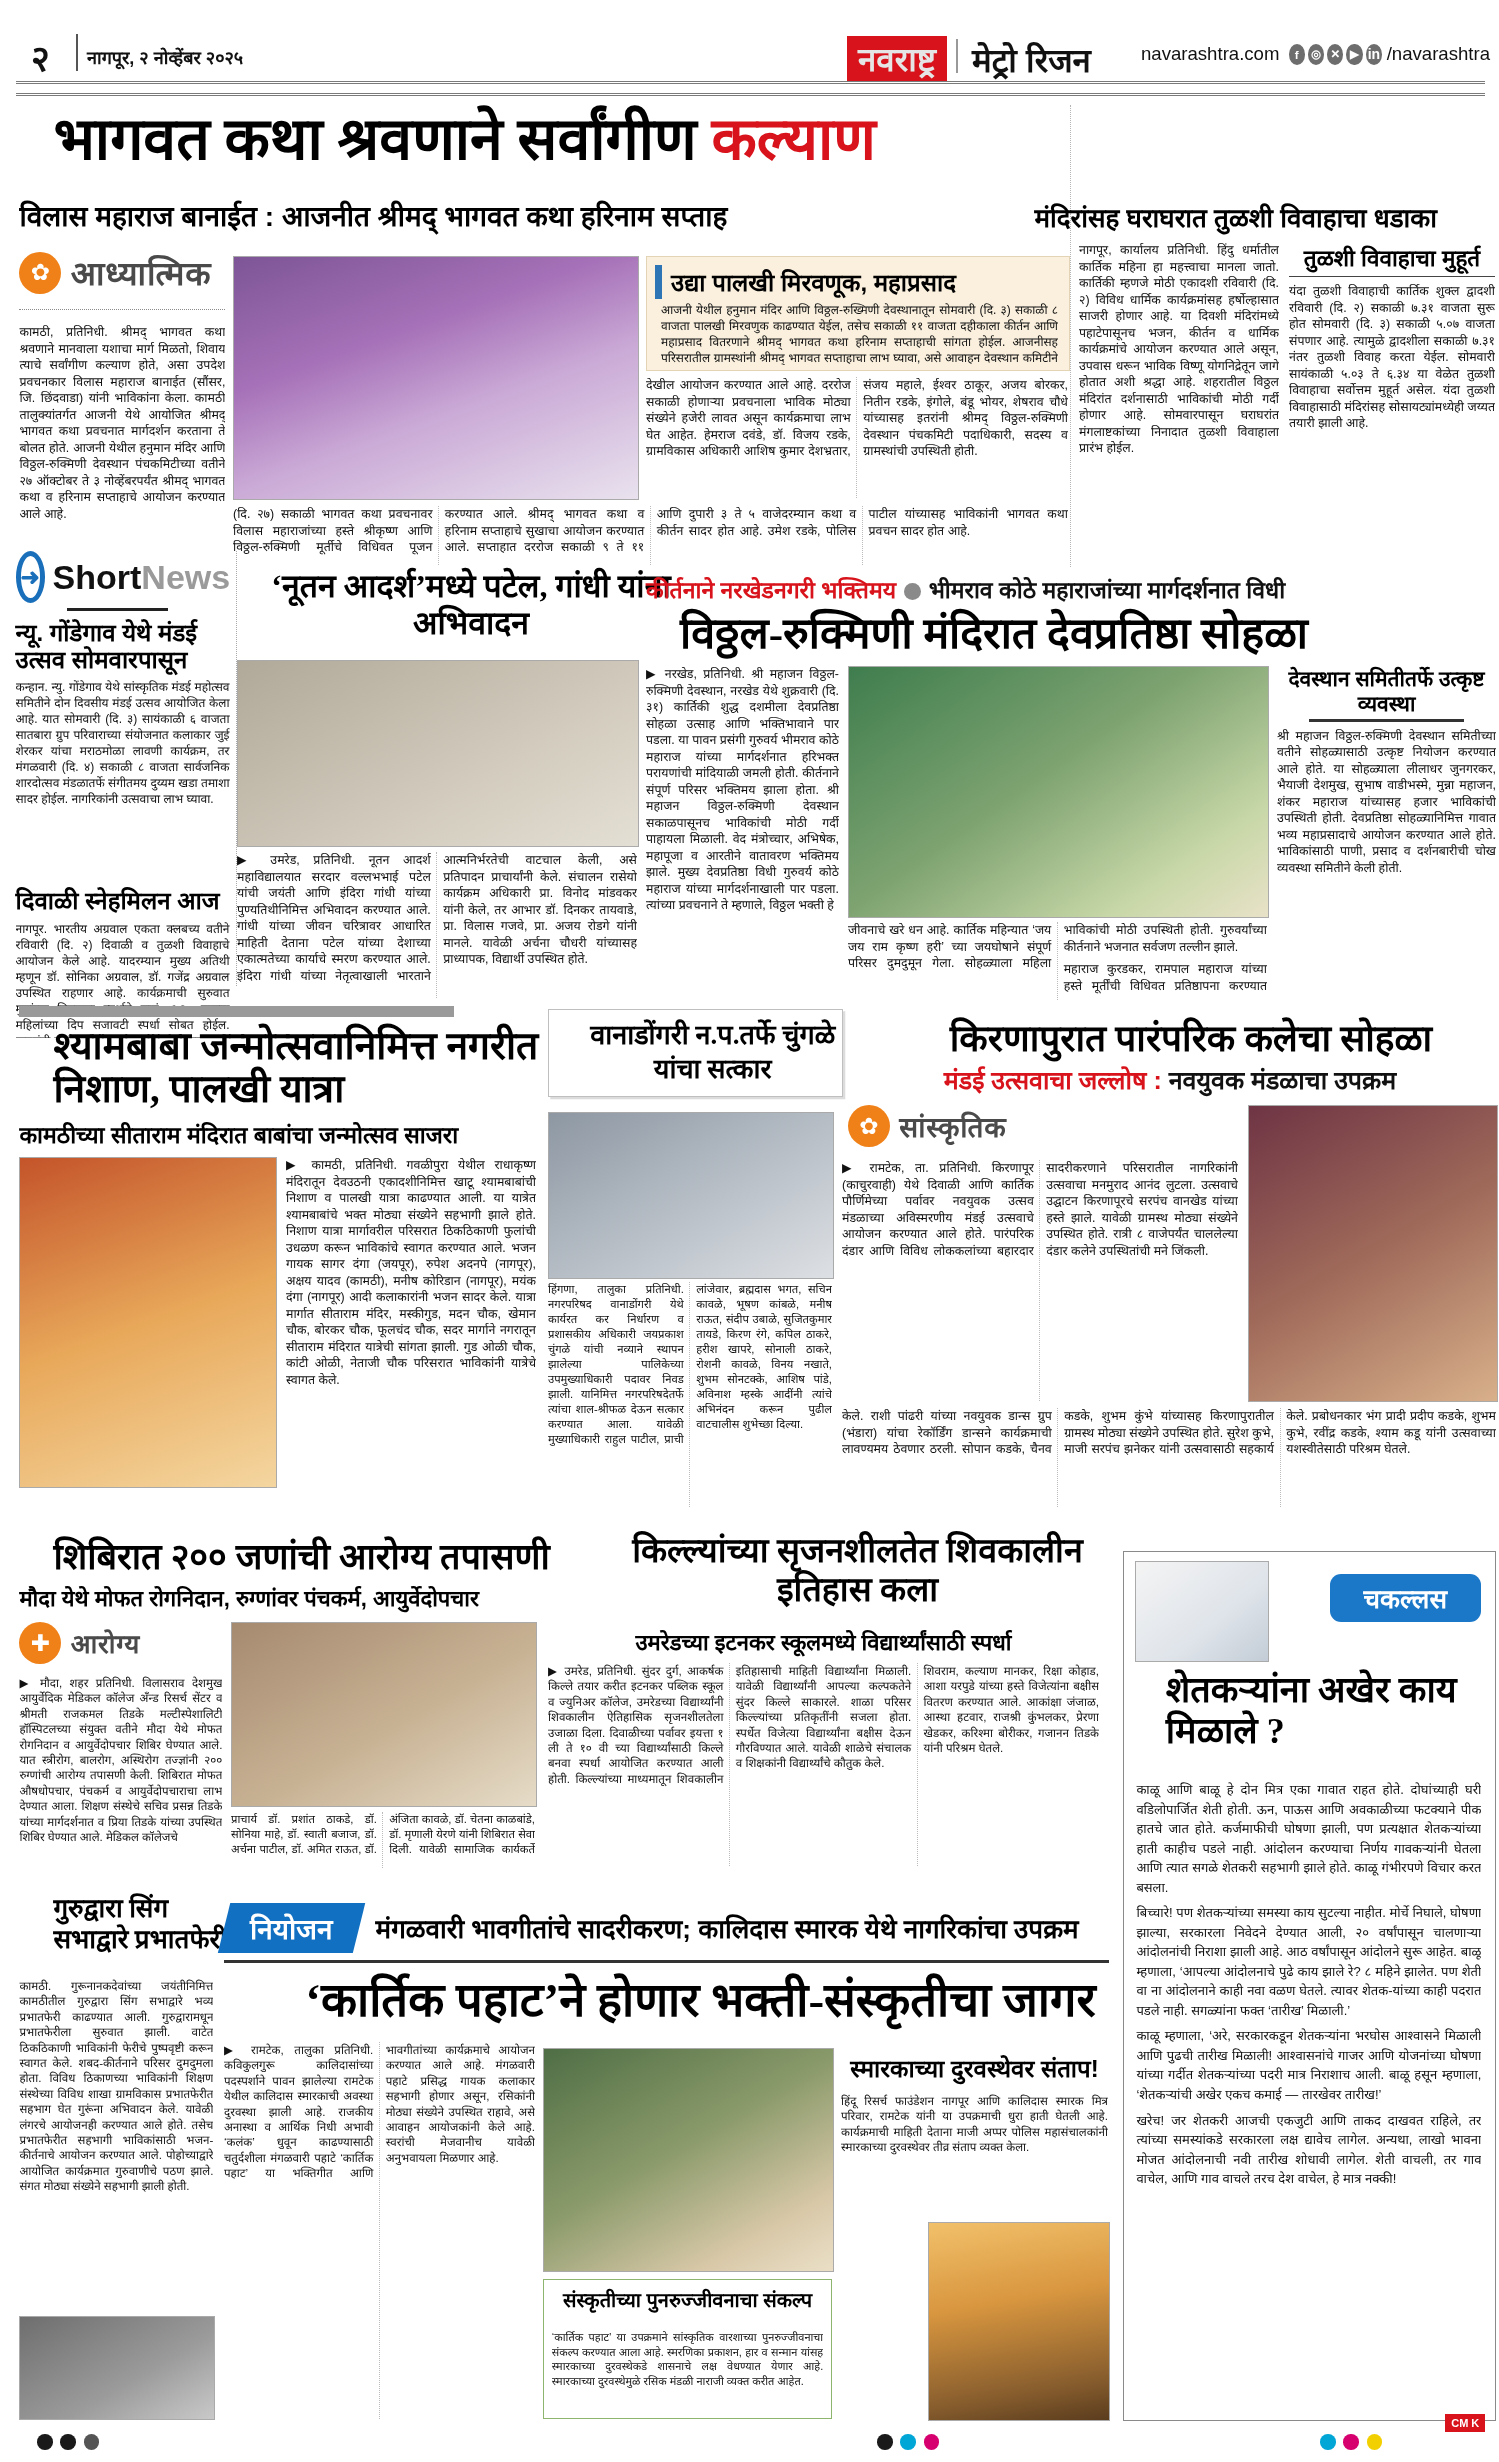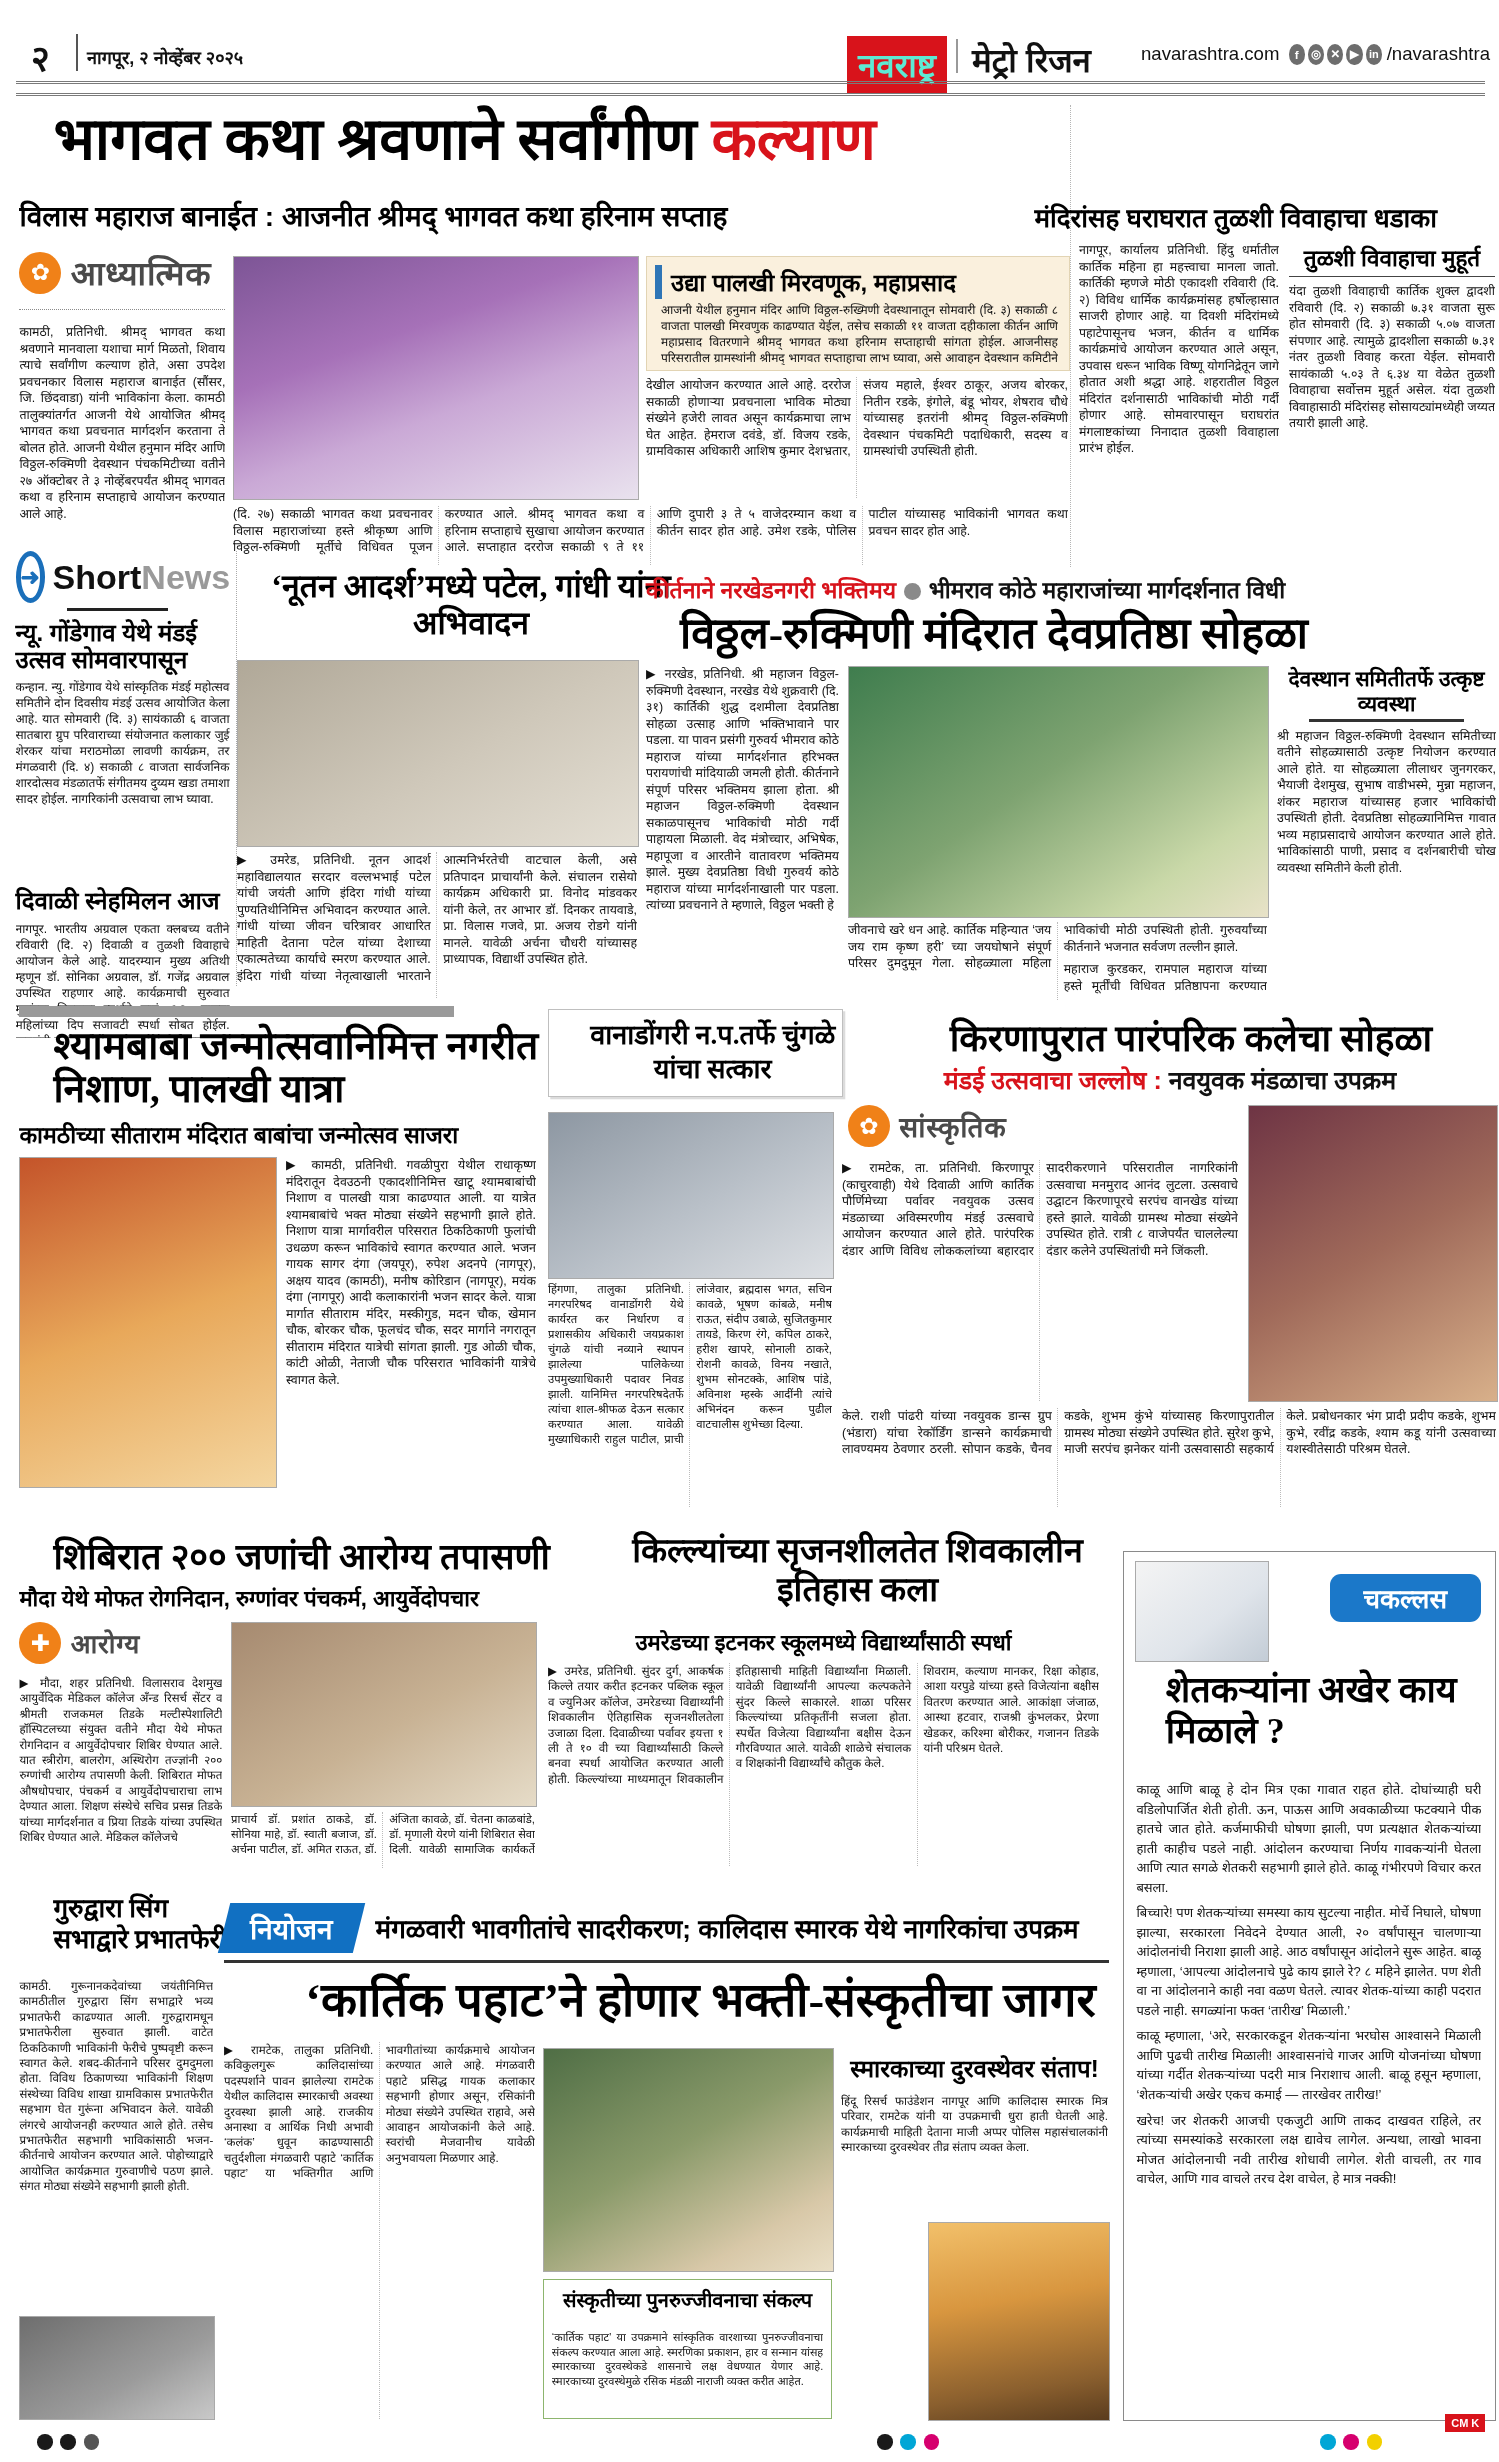--- a/index.html
+++ b/index.html
@@ -34,33 +34,33 @@
 </head>
 <body>
 
 <div id="page">
 
   <div class="abs" style="left:31px;top:33px;font-size:36px;font-weight:bold;">२</div>
   <div class="abs" style="left:76px;top:34px;width:1.6px;height:37px;background:#555;"></div>
   <div class="abs" style="left:87px;top:45px;font-size:18px;font-weight:bold;">नागपूर, २ नोव्हेंबर २०२५</div>
 
   <div class="abs" style="left:613px;top:36px;width:334px;display:flex;align-items:center;justify-content:flex-end;gap:11px;">
-    <span style="background:#d8131b;color:#5eead4;font-weight:bold;font-size:33px;padding:6px 11px;font-family:Liberation Sans, sans-serif;">नवराष्ट्र</span>
+    <span style="background:#d8131b;color:#e5e5e5;font-weight:bold;font-size:33px;padding:0 11px;font-family:Liberation Sans, sans-serif;">नवराष्ट्र</span>
   </div>
   <div class="abs" style="left:956px;top:39px;width:1.6px;height:34px;background:#999;"></div>
   <div class="abs" style="left:972px;top:37px;font-size:33px;font-weight:bold;">मेट्रो रिजन</div>
 
   <div class="abs" style="left:1141px;top:43px;width:349px;display:flex;align-items:center;justify-content:flex-end;font-size:18.6px;">
     <span>navarashtra.com</span>
     <span style="width:7.8px;"></span>
     <span class="soc">f</span>
     <span class="soc">◎</span>
     <span class="soc">✕</span>
     <span class="soc">▶</span>
-    <span class="soc" style="font-size:11px;">in</span>
+    <span class="soc" style="font-size:14px;">in</span>
     <span style="margin-left:4.7px;">/navarashtra</span>
   </div>
 
   <div class="abs dblrule" style="left:15.5px;top:81px;width:1469px;"></div>
 
   <div class="abs hl" style="left:19.4px;top:109px;width:1048px;font-size:59px;line-height:1.05;">
     <span>भागवत कथा श्रवणाने सर्वांगीण </span><span class="red">कल्याण</span>
   </div>
   <div class="abs sans-hl" style="left:19.4px;top:196px;width:1048px;font-size:28px;">विलास महाराज बानाईत : आजनीत श्रीमद् भागवत कथा हरिनाम सप्ताह</div>
 

